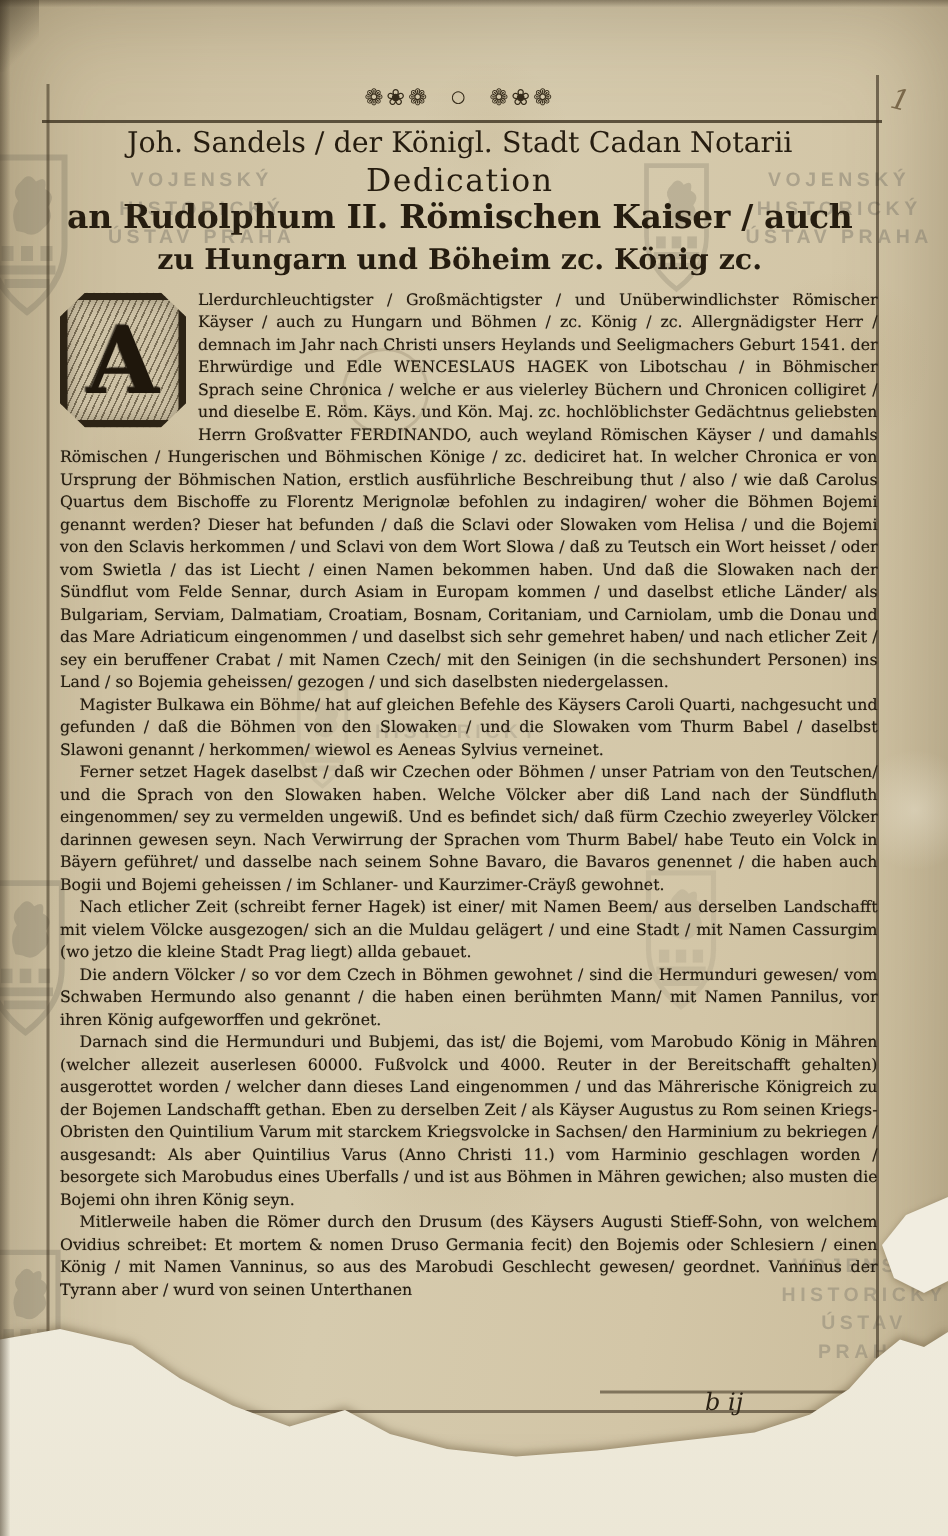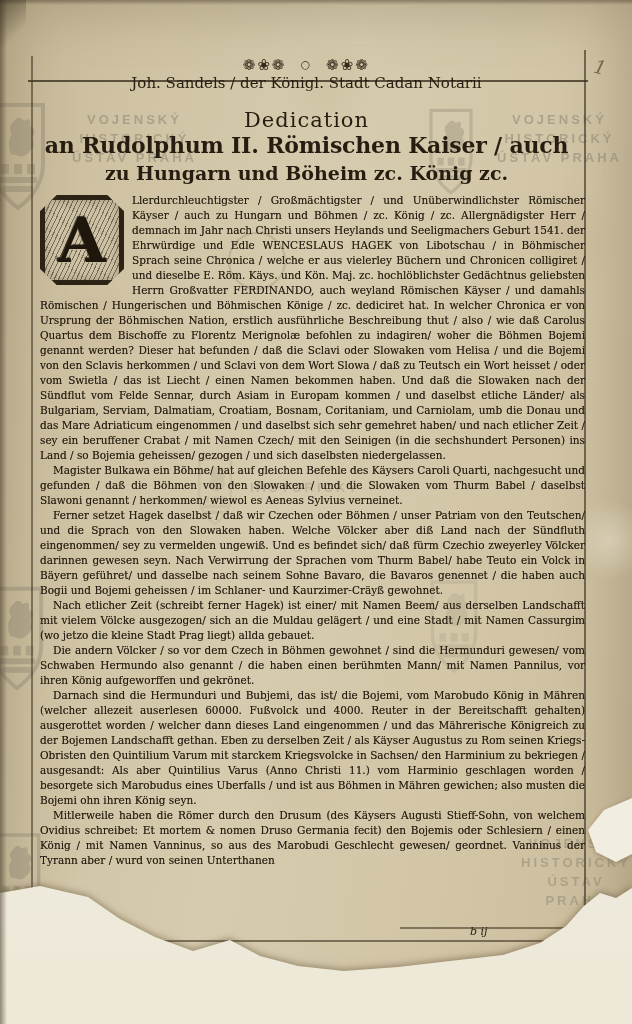--- a/index.html
+++ b/index.html
@@ -57,21 +57,21 @@
   .rule-left   { left:31px;  top:56px;  width:2px;  height:862px; opacity:.7; }
   .rule-right  { left:584px; top:50px;  width:2px;  height:872px; opacity:.8; }
   .rule-bot1   { left:400px; top:927px; width:186px; height:2px; opacity:.7; }
   .rule-bot2   { left:135px; top:940px; width:462px; height:2px; opacity:.75; }
 
   
   .hdr { position:absolute; left:28px; width:557px; text-align:center; color:#261d10; }
   .ornament { top:56px; font-family:"DejaVu Sans", sans-serif; font-size:15px;
               letter-spacing:2px; color:#352b1a; }
   .ornament .sep { padding:0 14px; font-size:11px; vertical-align:2px; }
-  .author-line { top:74px;  font-size:15px; }
+  .author-line { top:84px;  font-size:19px; }
   .title-line  { top:108px; font-size:21px; letter-spacing:1px; }
   .ded1 { top:132px; font-size:22px; font-weight:bold; letter-spacing:-.2px; }
   .ded2 { top:162px; font-size:19px; font-weight:bold; }
 
   
   .bodytext {
     position:absolute; left:40px; top:193px; width:545px;
     font-size:10.5px; line-height:15px; text-align:justify;
     color:#241c10; text-shadow:0 0 .5px rgba(36,28,16,.55);
   }
@@ -82,21 +82,21 @@
     clip-path:polygon(20% 0,80% 0,100% 18%,100% 82%,80% 100%,20% 100%,0 82%,0 18%);
     background:
       repeating-linear-gradient(115deg, rgba(44,35,20,.5) 0 1px, rgba(206,194,166,.92) 1px 4px),
       #c9bb9a;
     box-shadow: inset 0 0 0 5px #2c2315, inset 0 0 14px rgba(44,35,20,.65);
     display:flex; align-items:center; justify-content:center;
     font-size:62px; font-weight:bold; color:#1f170c; text-indent:0;
     text-shadow:1px 1px 0 rgba(200,188,160,.6), -1px -1px 1px rgba(20,14,6,.8);
   }
 
-  .signature { position:absolute; left:470px; top:925px; font-size:11px;
+  .signature { position:absolute; left:470px; top:925px; font-size:16px;
                font-style:italic; color:#2a2114; }
   .page-number { position:absolute; left:594px; top:56px; font-size:19px; font-style:italic;
                  color:#7a684a; transform:rotate(14deg); }
 
   
   .tear-wrap { position:absolute; inset:0; pointer-events:none;
                filter:drop-shadow(0 -2px 3px rgba(100,82,52,.5)); }
   .tear {
     position:absolute; inset:0;
     background:

